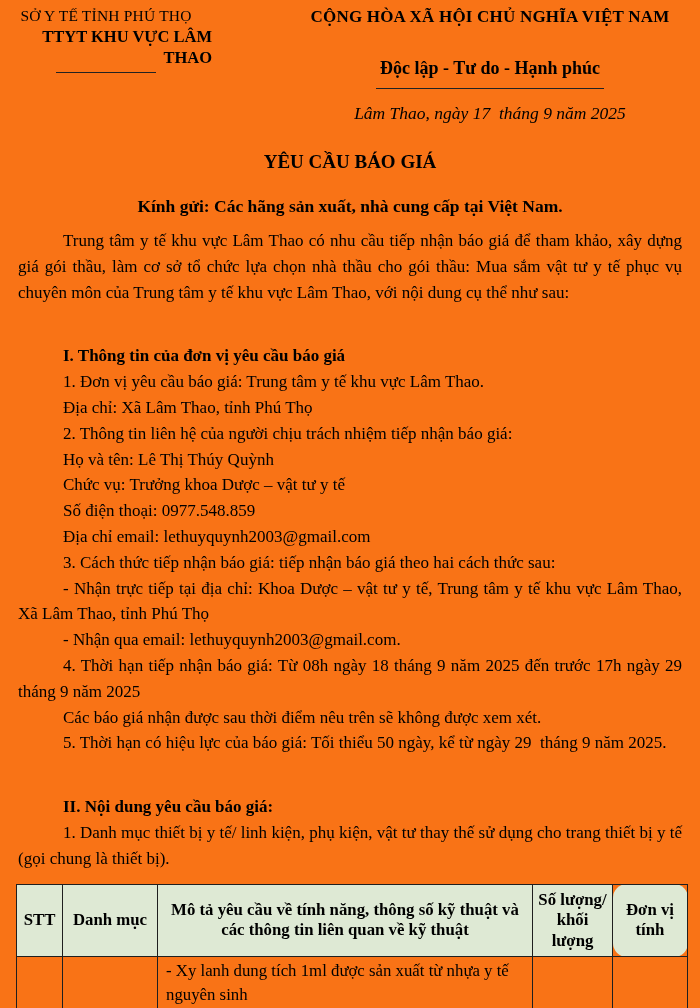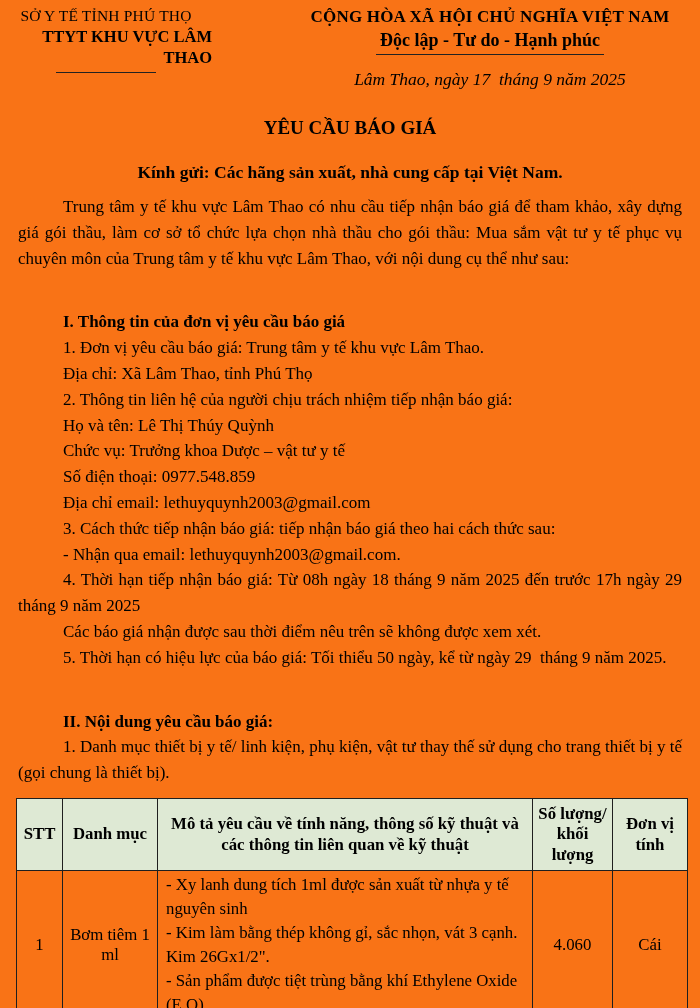--- a/index.html
+++ b/index.html
@@ -11,21 +11,21 @@
 
   
   .doc-header { display:flex; align-items:flex-start; padding-top:6px; }
   .hdr-left { width:212px; text-align:center; }
   .hdr-left .l1 { font-size:15.5px; line-height:19px; letter-spacing:0.2px; }
   .hdr-left .l2 { font-size:16.5px; line-height:21px; font-weight:bold; margin-top:1px;text-align:right; }
   .org-underline { width:100px; border-bottom:1.6px solid #222; margin:4px auto 0; }
   .hdr-right { width:400px; margin-left:auto; margin-right:10px; text-align:center; }
   .hdr-right .r1 { font-size:17px; line-height:21px; font-weight:bold; letter-spacing:0.2px; }
   .r2-wrap { margin-top:2px; }
-  .r2-inner { display:inline-block; font-size:18px; line-height:23px; font-weight:bold; border-bottom:1.6px solid #222; padding:0 4px 2px; }
+  .r2-inner { display:inline-block; font-size:18px; line-height:23px; font-weight:bold; border-bottom:1.6px solid #222; padding:0 4px 8px;margin-top:28px; }
   .dateline { font-style:italic; font-size:17.5px; line-height:22px; margin-top:13px; white-space:pre-wrap; }
 
   
   .doc-title { text-align:center; font-weight:bold; font-size:19px; line-height:24px; margin-top:26px; }
   .salutation { text-align:center; font-weight:bold; font-size:17.5px; line-height:22px; margin-top:21px; }
 
   
   .content { margin:11px 18px 0 18px; font-size:17px; line-height:25.8px; }
   .content p { margin:0; text-indent:45px; text-align:justify; white-space:pre-wrap; }
   .content p.bold { font-weight:bold;margin-top:38px; }
@@ -34,21 +34,21 @@
   table.spec-table {
     margin:12px 0 0 16px; width:671px; border-collapse:collapse; table-layout:fixed;
     font-size:16.8px;
   }
   .spec-table th, .spec-table td { border:1.5px solid #1f1f1f; vertical-align:middle; }
   .spec-table thead th {
     background:#dee9d4; font-weight:bold; text-align:center;
     line-height:20.5px; padding:5px 2px;
   }
   th.h-qty  { padding:5px 10px; }
-  th.h-unit { padding:5px 12px; }
+  th.h-unit { padding:5px 12px;border-radius:14px; }
   .c-stt  { width:46px; }
   .c-name { width:95px; }
   .c-desc { width:375px; }
   .c-qty  { width:80px; }
   .c-unit { width:75px; }
   td.td-stt, td.td-name, td.td-qty, td.td-unit { text-align:center; }
   td.td-desc {
     text-align:left; white-space:pre-line; line-height:24px; padding:2px 8px;
   }
 </style>
@@ -79,20 +79,21 @@
     <p>Trung tâm y tế khu vực Lâm Thao có nhu cầu tiếp nhận báo giá để tham khảo, xây dựng giá gói thầu, làm cơ sở tổ chức lựa chọn nhà thầu cho gói thầu: Mua sắm vật tư y tế phục vụ chuyên môn của Trung tâm y tế khu vực Lâm Thao, với nội dung cụ thể như sau:</p>
     <p class="bold">I. Thông tin của đơn vị yêu cầu báo giá</p>
     <p>1. Đơn vị yêu cầu báo giá: Trung tâm y tế khu vực Lâm Thao.</p>
     <p>Địa chỉ: Xã Lâm Thao, tỉnh Phú Thọ</p>
     <p>2. Thông tin liên hệ của người chịu trách nhiệm tiếp nhận báo giá:</p>
     <p>Họ và tên: Lê Thị Thúy Quỳnh</p>
     <p>Chức vụ: Trưởng khoa Dược – vật tư y tế</p>
     <p>Số điện thoại: 0977.548.859</p>
     <p>Địa chỉ email: lethuyquynh2003@gmail.com</p>
     <p>3. Cách thức tiếp nhận báo giá: tiếp nhận báo giá theo hai cách thức sau:</p>
+    <p>- Nhận trực tiếp tại địa chỉ: Khoa Dược – vật tư y tế, Trung tâm y tế khu vực Lâm Thao, Xã Lâm Thao, tỉnh Phú Thọ</p>
     <p>- Nhận qua email: lethuyquynh2003@gmail.com.</p>
     <p>4. Thời hạn tiếp nhận báo giá: Từ 08h ngày 18 tháng 9 năm 2025 đến trước 17h ngày 29 tháng 9 năm 2025</p>
     <p>Các báo giá nhận được sau thời điểm nêu trên sẽ không được xem xét.</p>
     <p>5. Thời hạn có hiệu lực của báo giá: Tối thiểu 50 ngày, kể từ ngày 29  tháng 9 năm 2025.</p>
     <p class="bold">II. Nội dung yêu cầu báo giá:</p>
     <p>1. Danh mục thiết bị y tế/ linh kiện, phụ kiện, vật tư thay thế sử dụng cho trang thiết bị y tế (gọi chung là thiết bị).</p>
   </div>
 
   <table class="spec-table">
     <colgroup>

